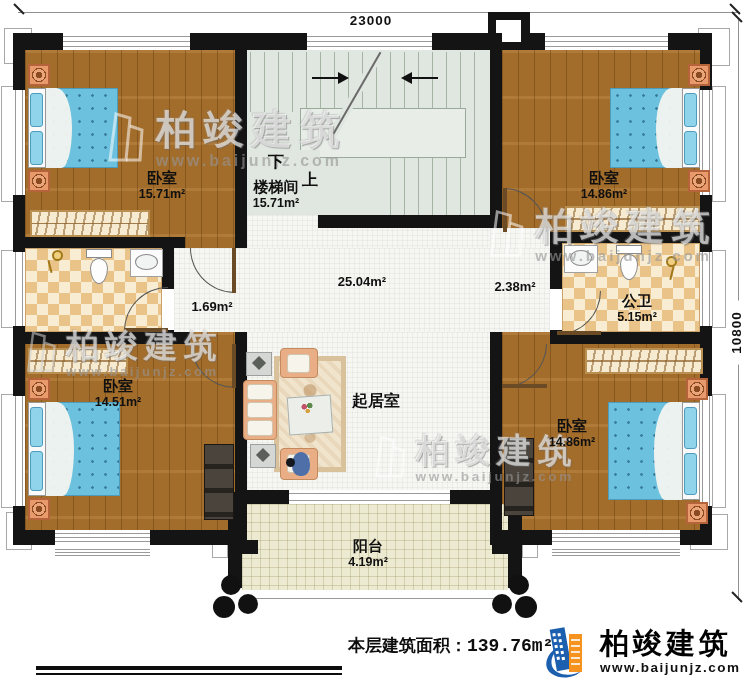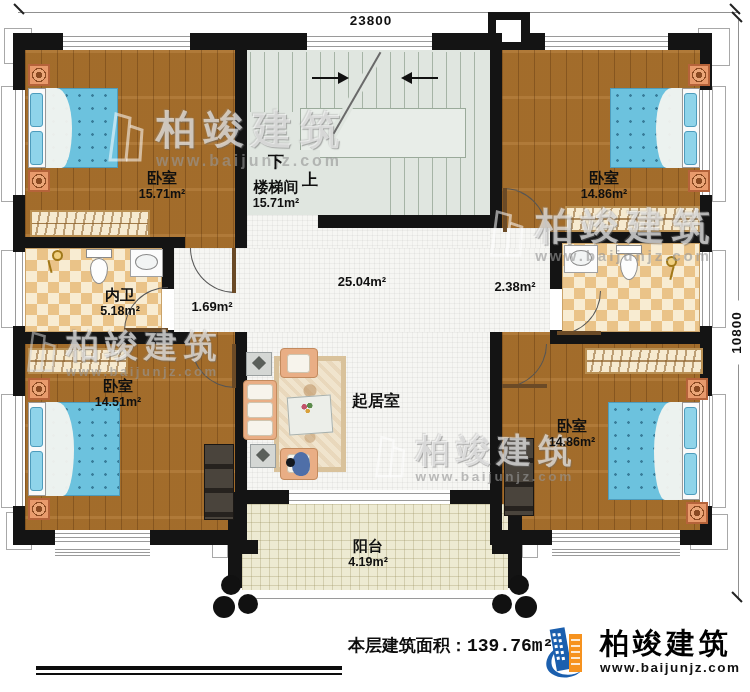--- a/index.html
+++ b/index.html
@@ -88,21 +88,21 @@
   .tri{position:absolute;width:0;height:0;}
 </style>
 </head>
 <body>
 
 <div id="canvas">
 
   <div class="dimline" style="left:18px;top:12px;width:722px;height:1px"></div>
   <div class="tick" style="left:12px;top:8px"></div>
   <div class="tick" style="left:728px;top:8px"></div>
-  <div class="dim" style="left:336px;top:13px;width:70px;text-align:center;background:#fff">23800</div>
+  <div class="dim" style="left:336px;top:13px;width:70px;text-align:center;background:#fff">23000</div>
   <div class="dimline" style="left:738px;top:20px;width:1px;height:580px"></div>
   <div class="tick" style="left:730px;top:16px"></div>
   <div class="tick" style="left:730px;top:596px"></div>
   <div class="dim" style="left:704px;top:325px;width:64px;text-align:center;transform:rotate(-90deg);background:#fff">10800</div>
 
   <div class="sillbox a" style="left:4px;top:28px;width:28px;height:36px"></div>
   <div class="sillbox a" style="left:698px;top:28px;width:32px;height:38px"></div>
   <div class="sillbox a" style="left:1px;top:86px;width:13px;height:116px"></div>
   <div class="sillbox a" style="left:1px;top:250px;width:13px;height:78px"></div>
   <div class="sillbox a" style="left:1px;top:394px;width:13px;height:114px"></div>
@@ -345,23 +345,23 @@
   <div class="stairlab" style="left:268px;top:152px">下</div>
   <div class="stairlab" style="left:302px;top:170px">上</div>
   <div class="rlabel" style="left:226px;top:179px;width:100px">
     <div class="rname">楼梯间</div>
     <div class="rarea">15.71m²</div>
   </div>
   <div class="rlabel" style="left:554px;top:170px;width:100px">
     <div class="rname">卧室</div>
     <div class="rarea">14.86m²</div>
   </div>
-  <div class="rlabel" style="left:70px;top:287px;width:100px">
-    <div class="rname">内卫</div>
-    <div class="rarea">5.18m²</div>
+  <div class="rlabel" style="left:587px;top:293px;width:100px">
+    <div class="rname">公卫</div>
+    <div class="rarea">5.15m²</div>
   </div>
   <div class="rlabel" style="left:68px;top:378px;width:100px">
     <div class="rname">卧室</div>
     <div class="rarea">14.51m²</div>
   </div>
   <div class="rlabel" style="left:522px;top:418px;width:100px">
     <div class="rname">卧室</div>
     <div class="rarea">14.86m²</div>
   </div>
   <div class="rlabel" style="left:326px;top:392px;width:100px">

